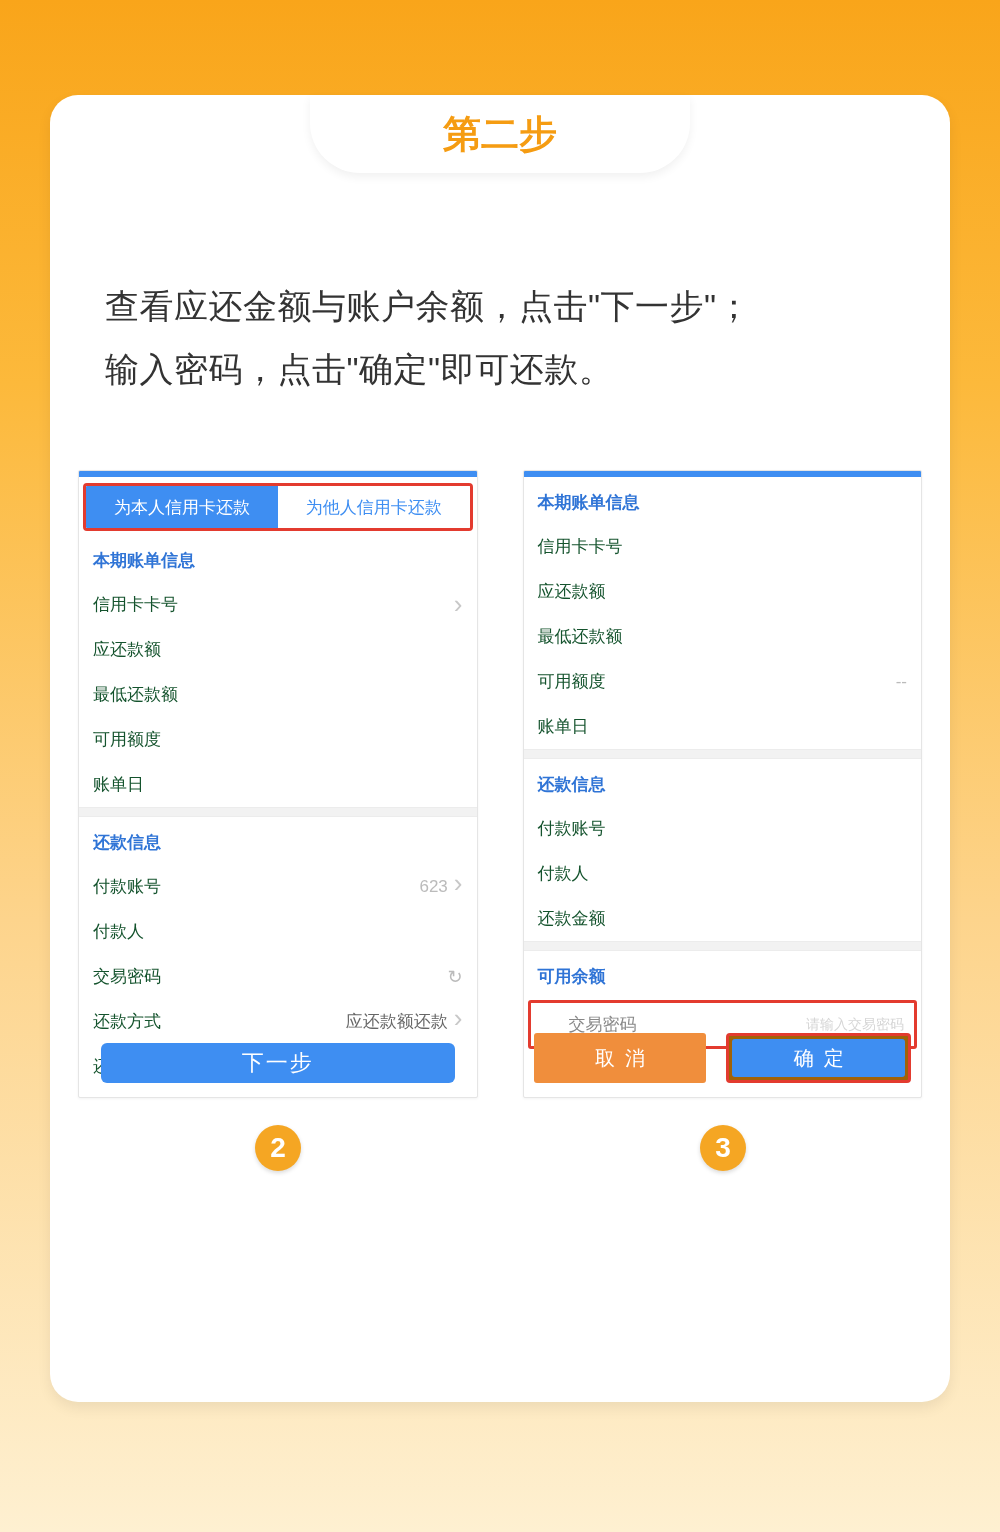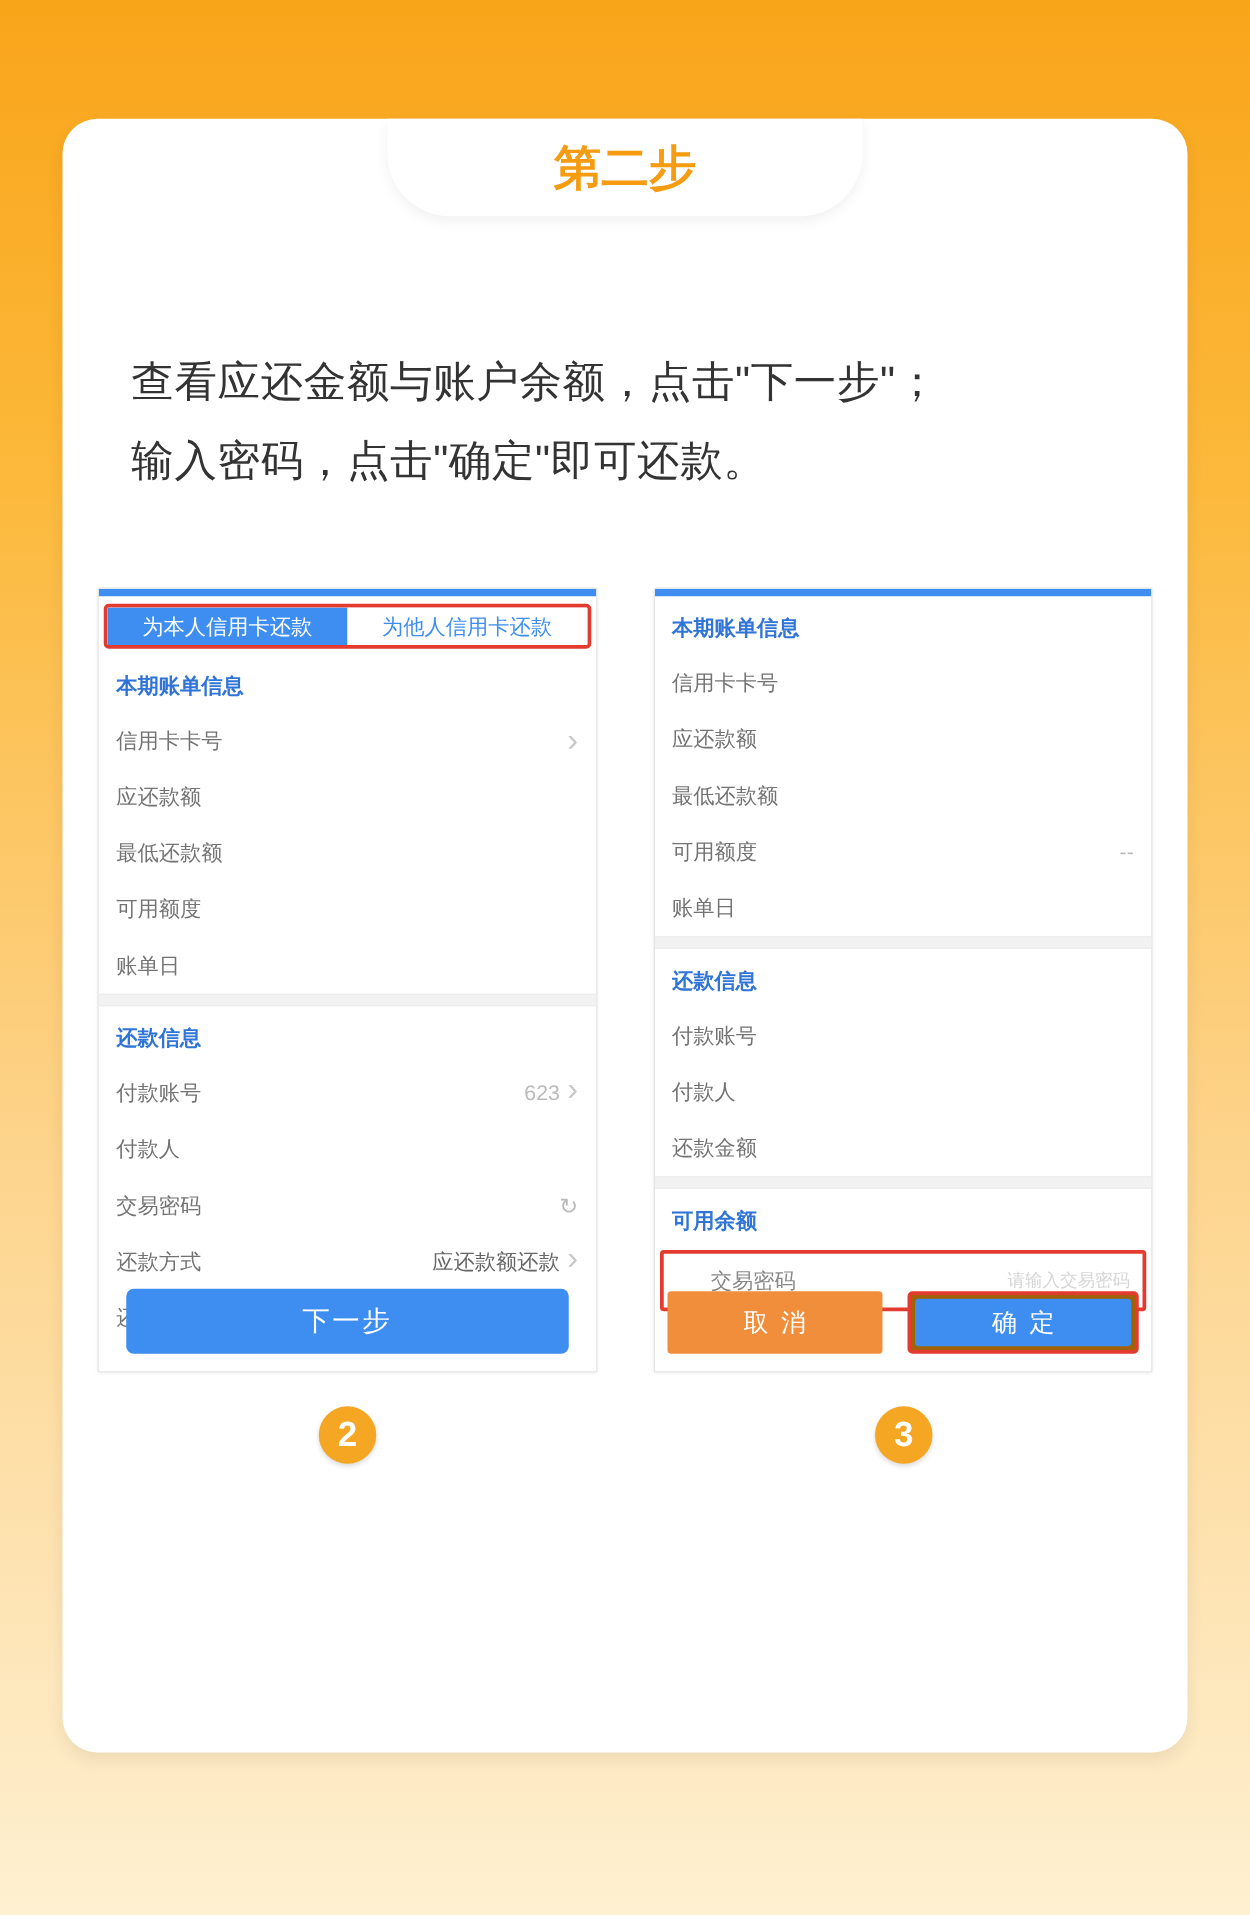--- a/index.html
+++ b/index.html
@@ -68,21 +68,21 @@
   }
   .screen .blue-strip {
     height: 6px;
     background: #3e8ef2;
   }
   .tabs-row {
     display: flex;
     border: 3px solid #e33b2f;
     border-radius: 4px;
     margin: 6px 4px 4px 4px;
-    height: 36px;
+    height: 48px;
     overflow: hidden;
     align-items: stretch;
   }
   .tabs-row .tab {
     flex: 1;
     font-size: 17px;
     display: flex;
     align-items: center;
     justify-content: center;
     color: #3e8ef2;
@@ -99,21 +99,21 @@
     padding: 14px 14px 10px 14px;
   }
   .row {
     display: flex;
     justify-content: space-between;
     align-items: center;
     font-size: 17px;
     color: #888;
     padding: 11px 14px;
   }
-  .row .label { color: #737373; }
+  .row .label { color: #14532d; }
   .row .value { color: #bbb; display: flex; align-items: center; gap: 6px; }
   .chevron::after {
     content: "›";
     font-size: 26px;
     color: #c8c8c8;
     line-height: 0.6;
   }
   .refresh-icon::after {
     content: "↻";
     font-size: 18px;
@@ -123,21 +123,21 @@
     height: 10px;
     background: #f2f2f2;
     border-top: 1px solid #ececec;
     border-bottom: 1px solid #ececec;
   }
   .next-btn {
     position: absolute;
     left: 22px;
     right: 22px;
     bottom: 14px;
-    height: 52px;
+    height: 40px;
     background: #3e8ef2;
     color: #fff;
     border-radius: 6px;
     display: flex;
     align-items: center;
     justify-content: center;
     font-size: 22px;
     letter-spacing: 2px;
   }
   .screen2 .redbox-pw {

